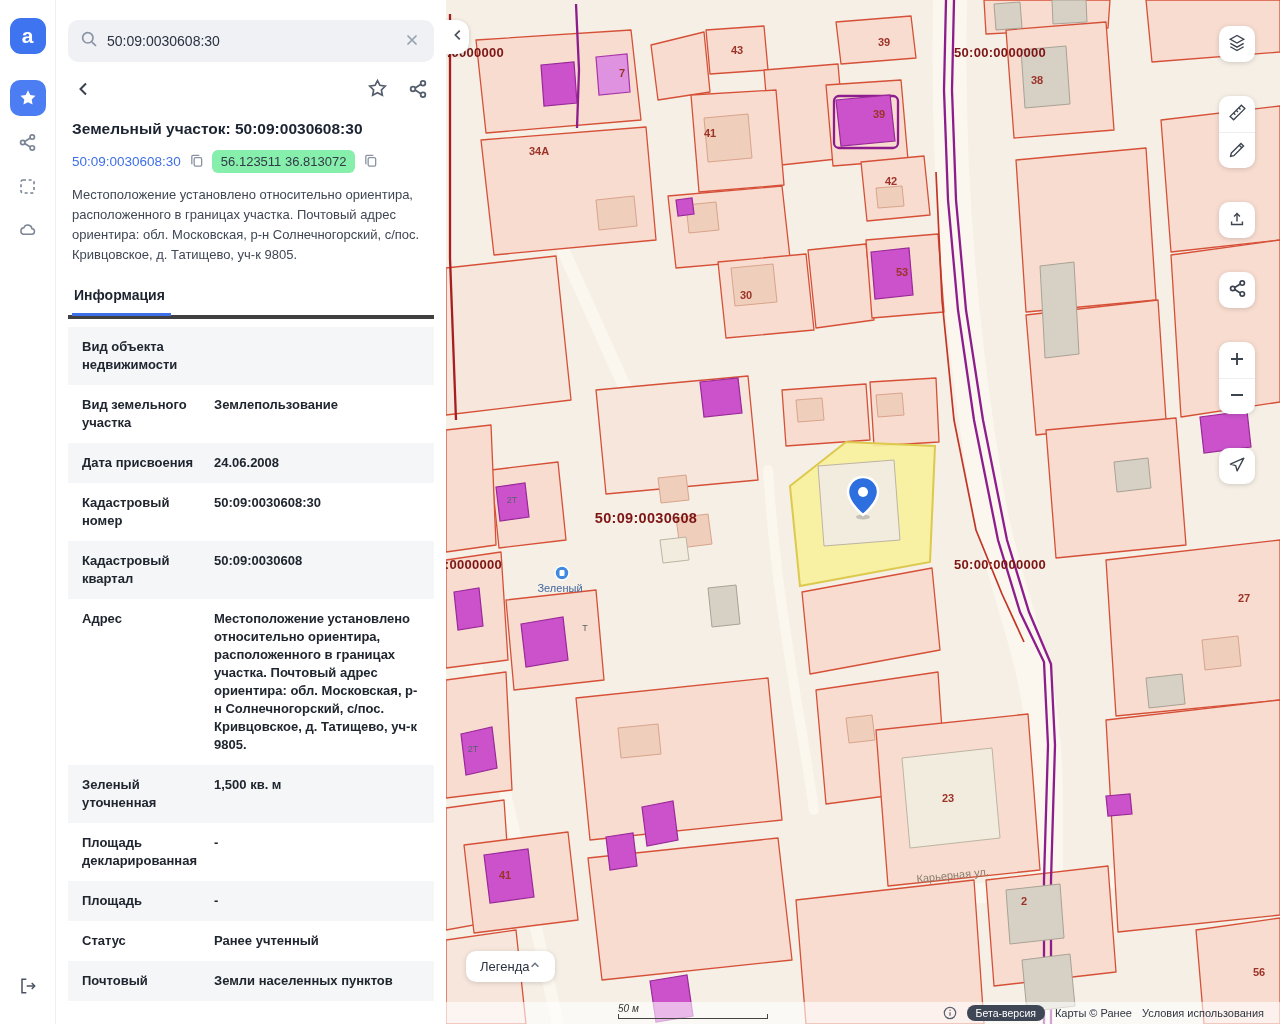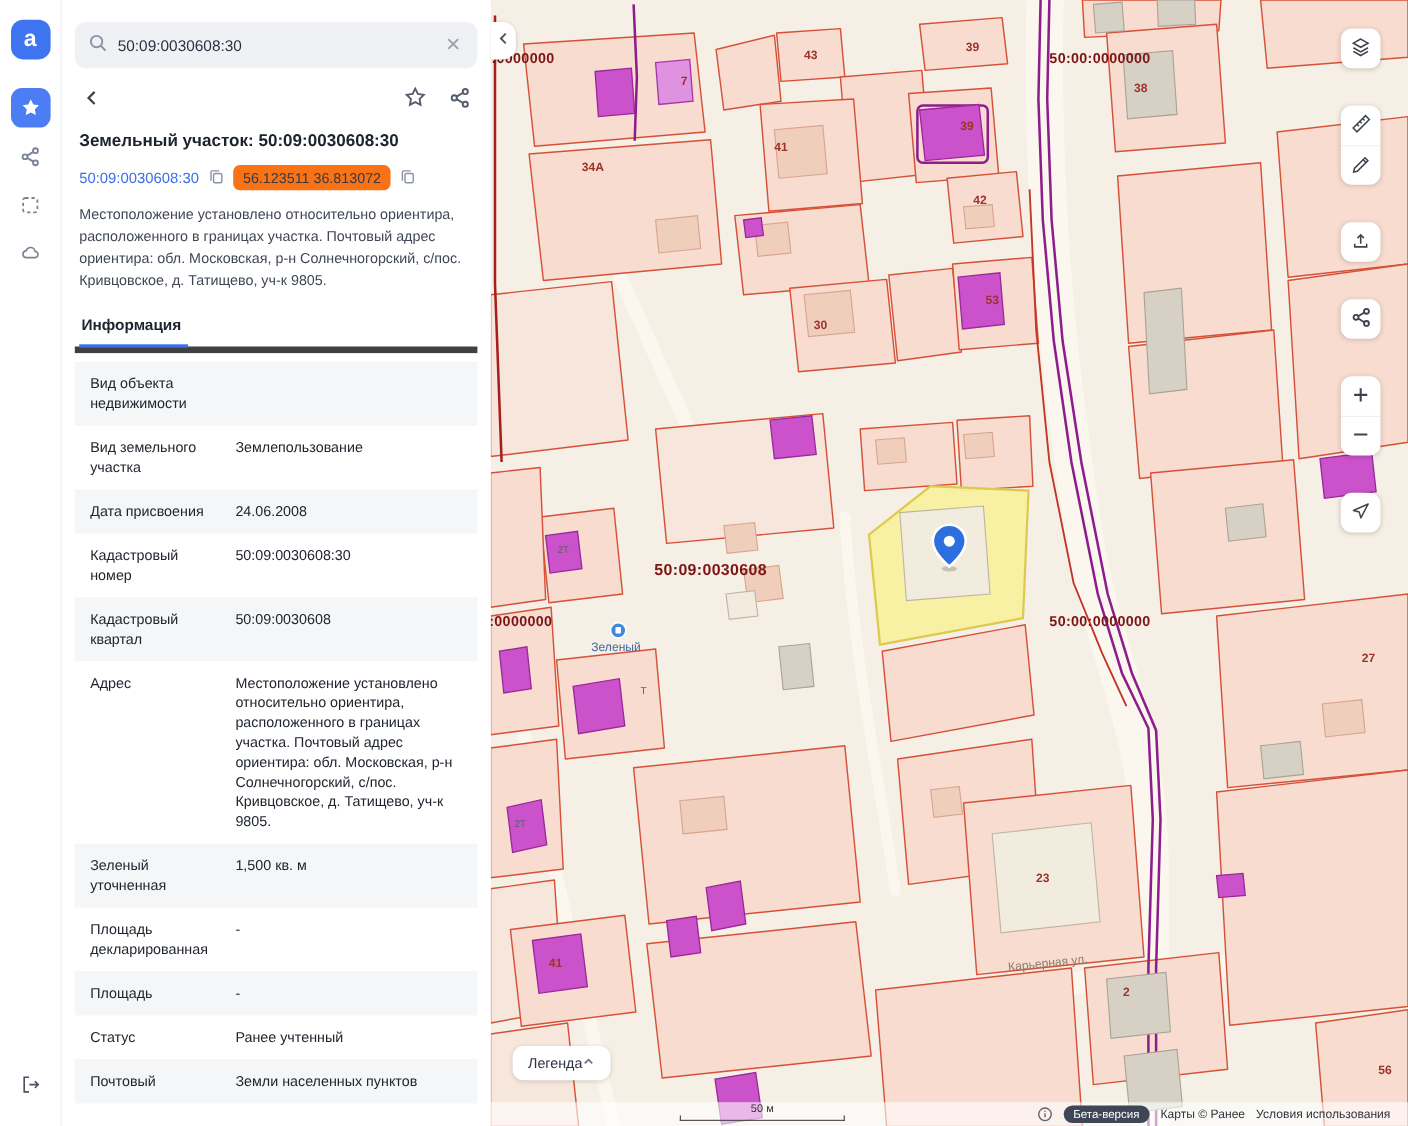--- a/index.html
+++ b/index.html
@@ -19,26 +19,26 @@
   .searchbar { height:42px; background:#eff1f5; border-radius:10px; display:flex; align-items:center; padding:0 12px; gap:9px; }
   .searchbar input { flex:1; border:none; background:transparent; outline:none; font-size:14px; color:#2a3140; font-family:inherit; }
   .icon-btn { border:none; background:transparent; cursor:pointer; color:#99a1ae; display:flex; align-items:center; justify-content:center; padding:2px; }
   .actions { display:flex; align-items:center; margin-top:14px; padding:0 4px; }
   .actions .spacer { flex:1; }
   .actions .icon-btn { color:#545d6c; }
   .actions .icon-btn + .icon-btn { margin-left:16px; }
   h1.title { font-size:15.5px; font-weight:bold; color:#1b2230; margin-top:16px; padding:0 4px; }
   .chips { display:flex; align-items:center; gap:6px; margin-top:12px; padding:0 4px; flex-wrap:nowrap; }
   .cadlink { color:#3d6fe8; font-size:13.5px; text-decoration:none; cursor:pointer; white-space:nowrap; }
-  .chip { background:#f97316; border-radius:6px; padding:4px 9px; font-size:13px; color:#333a47; white-space:nowrap; }
+  .chip { background:#86efac; border-radius:6px; padding:4px 9px; font-size:13px; color:#333a47; white-space:nowrap; }
   .copy-btn { color:#8a93a3; }
   .desc { font-size:13px; line-height:20px; color:#3f4654; margin-top:12px; padding:0 4px; }
-  .tabs { margin-top:16px; border-bottom:6px solid #404040; padding:0 4px; }
+  .tabs { margin-top:16px; border-bottom:4px solid #404040; padding:0 4px; }
   .tab { display:inline-block; font-size:14px; font-weight:bold; color:#1d2430; padding:6px 6px 10px 2px; border-bottom:3px solid #3d6fe8; margin-bottom:-1px; cursor:pointer; }
-  .info-table { margin-top:8px; }
+  .info-table { margin-top:8px;font-weight:bold; }
   .irow { display:flex; padding:11px 14px; font-size:13px; color:#20262f; line-height:18px; }
   .irow:nth-child(odd) { background:#f4f6f8; }
   .ilabel { width:132px; flex:none; padding-right:12px; }
   .ival { flex:1; }
 
   
   .map { position:relative; flex:1; overflow:hidden; background:#f5efe5; }
   .map svg.mapsvg { display:block; }
   svg text { font-family:"Liberation Sans",sans-serif; }
   .parcel { fill:#f8dcd0; stroke:#d65038; stroke-width:1.3; stroke-linejoin:round; }
@@ -61,21 +61,21 @@
   .ls  { font-size:11px; fill:#8a7f6f; text-anchor:middle; }
   .mid { text-anchor:middle; }
 
   .collapse-btn { position:absolute; left:0; top:20px; width:23px; height:34px; background:#fff; border-radius:0 12px 12px 0; box-shadow:0 1px 4px rgba(0,0,0,.18); display:flex; align-items:center; justify-content:center; color:#4a5260; cursor:pointer; z-index:6; }
   .ctrl-col { position:absolute; right:25px; top:26px; display:flex; flex-direction:column; gap:34px; z-index:6; }
   .ctrl-group { background:#fff; border-radius:10px; box-shadow:0 1px 5px rgba(0,0,0,.16); overflow:hidden; }
   .ctrl-btn { width:36px; height:36px; border:none; background:transparent; display:flex; align-items:center; justify-content:center; color:#3c4450; cursor:pointer; }
   .ctrl-btn + .ctrl-btn { border-top:1px solid #eceef1; }
   .legend-btn { position:absolute; left:20px; bottom:42px; background:#fff; border:none; border-radius:10px; box-shadow:0 1px 5px rgba(0,0,0,.16); padding:8px 14px; font-size:13px; color:#2a3140; display:flex; align-items:flex-start; gap:0; cursor:pointer; font-family:inherit; z-index:6; }
   .attrib-strip { position:absolute; left:0; bottom:0; width:100%; height:22px; background:rgba(255,255,255,.6); z-index:5; }
-  .scalebar { position:absolute; left:172px; bottom:5px; width:150px; text-align:center; z-index:6; }
+  .scalebar { position:absolute; left:172px; bottom:5px; width:150px; text-align:left; z-index:6;font-style:italic; }
   .scalebar .lbl { font-size:10px; color:#333; display:block; margin-bottom:0; }
   .scalebar .bar { height:5px; border-bottom:1.5px solid #444; border-left:1.5px solid #444; border-right:1.5px solid #444; }
   .attribution { position:absolute; right:16px; bottom:3px; display:flex; align-items:center; gap:10px; z-index:6; }
   .attribution .txt { font-size:11px; color:#2e3440; cursor:pointer; }
   .beta-badge { background:#3f4757; color:#fff; font-size:10.5px; border-radius:9px; padding:2px 9px; }
   .info-ic { color:#5a6270; display:flex; }
 </style>
 </head>
 <body>
 

